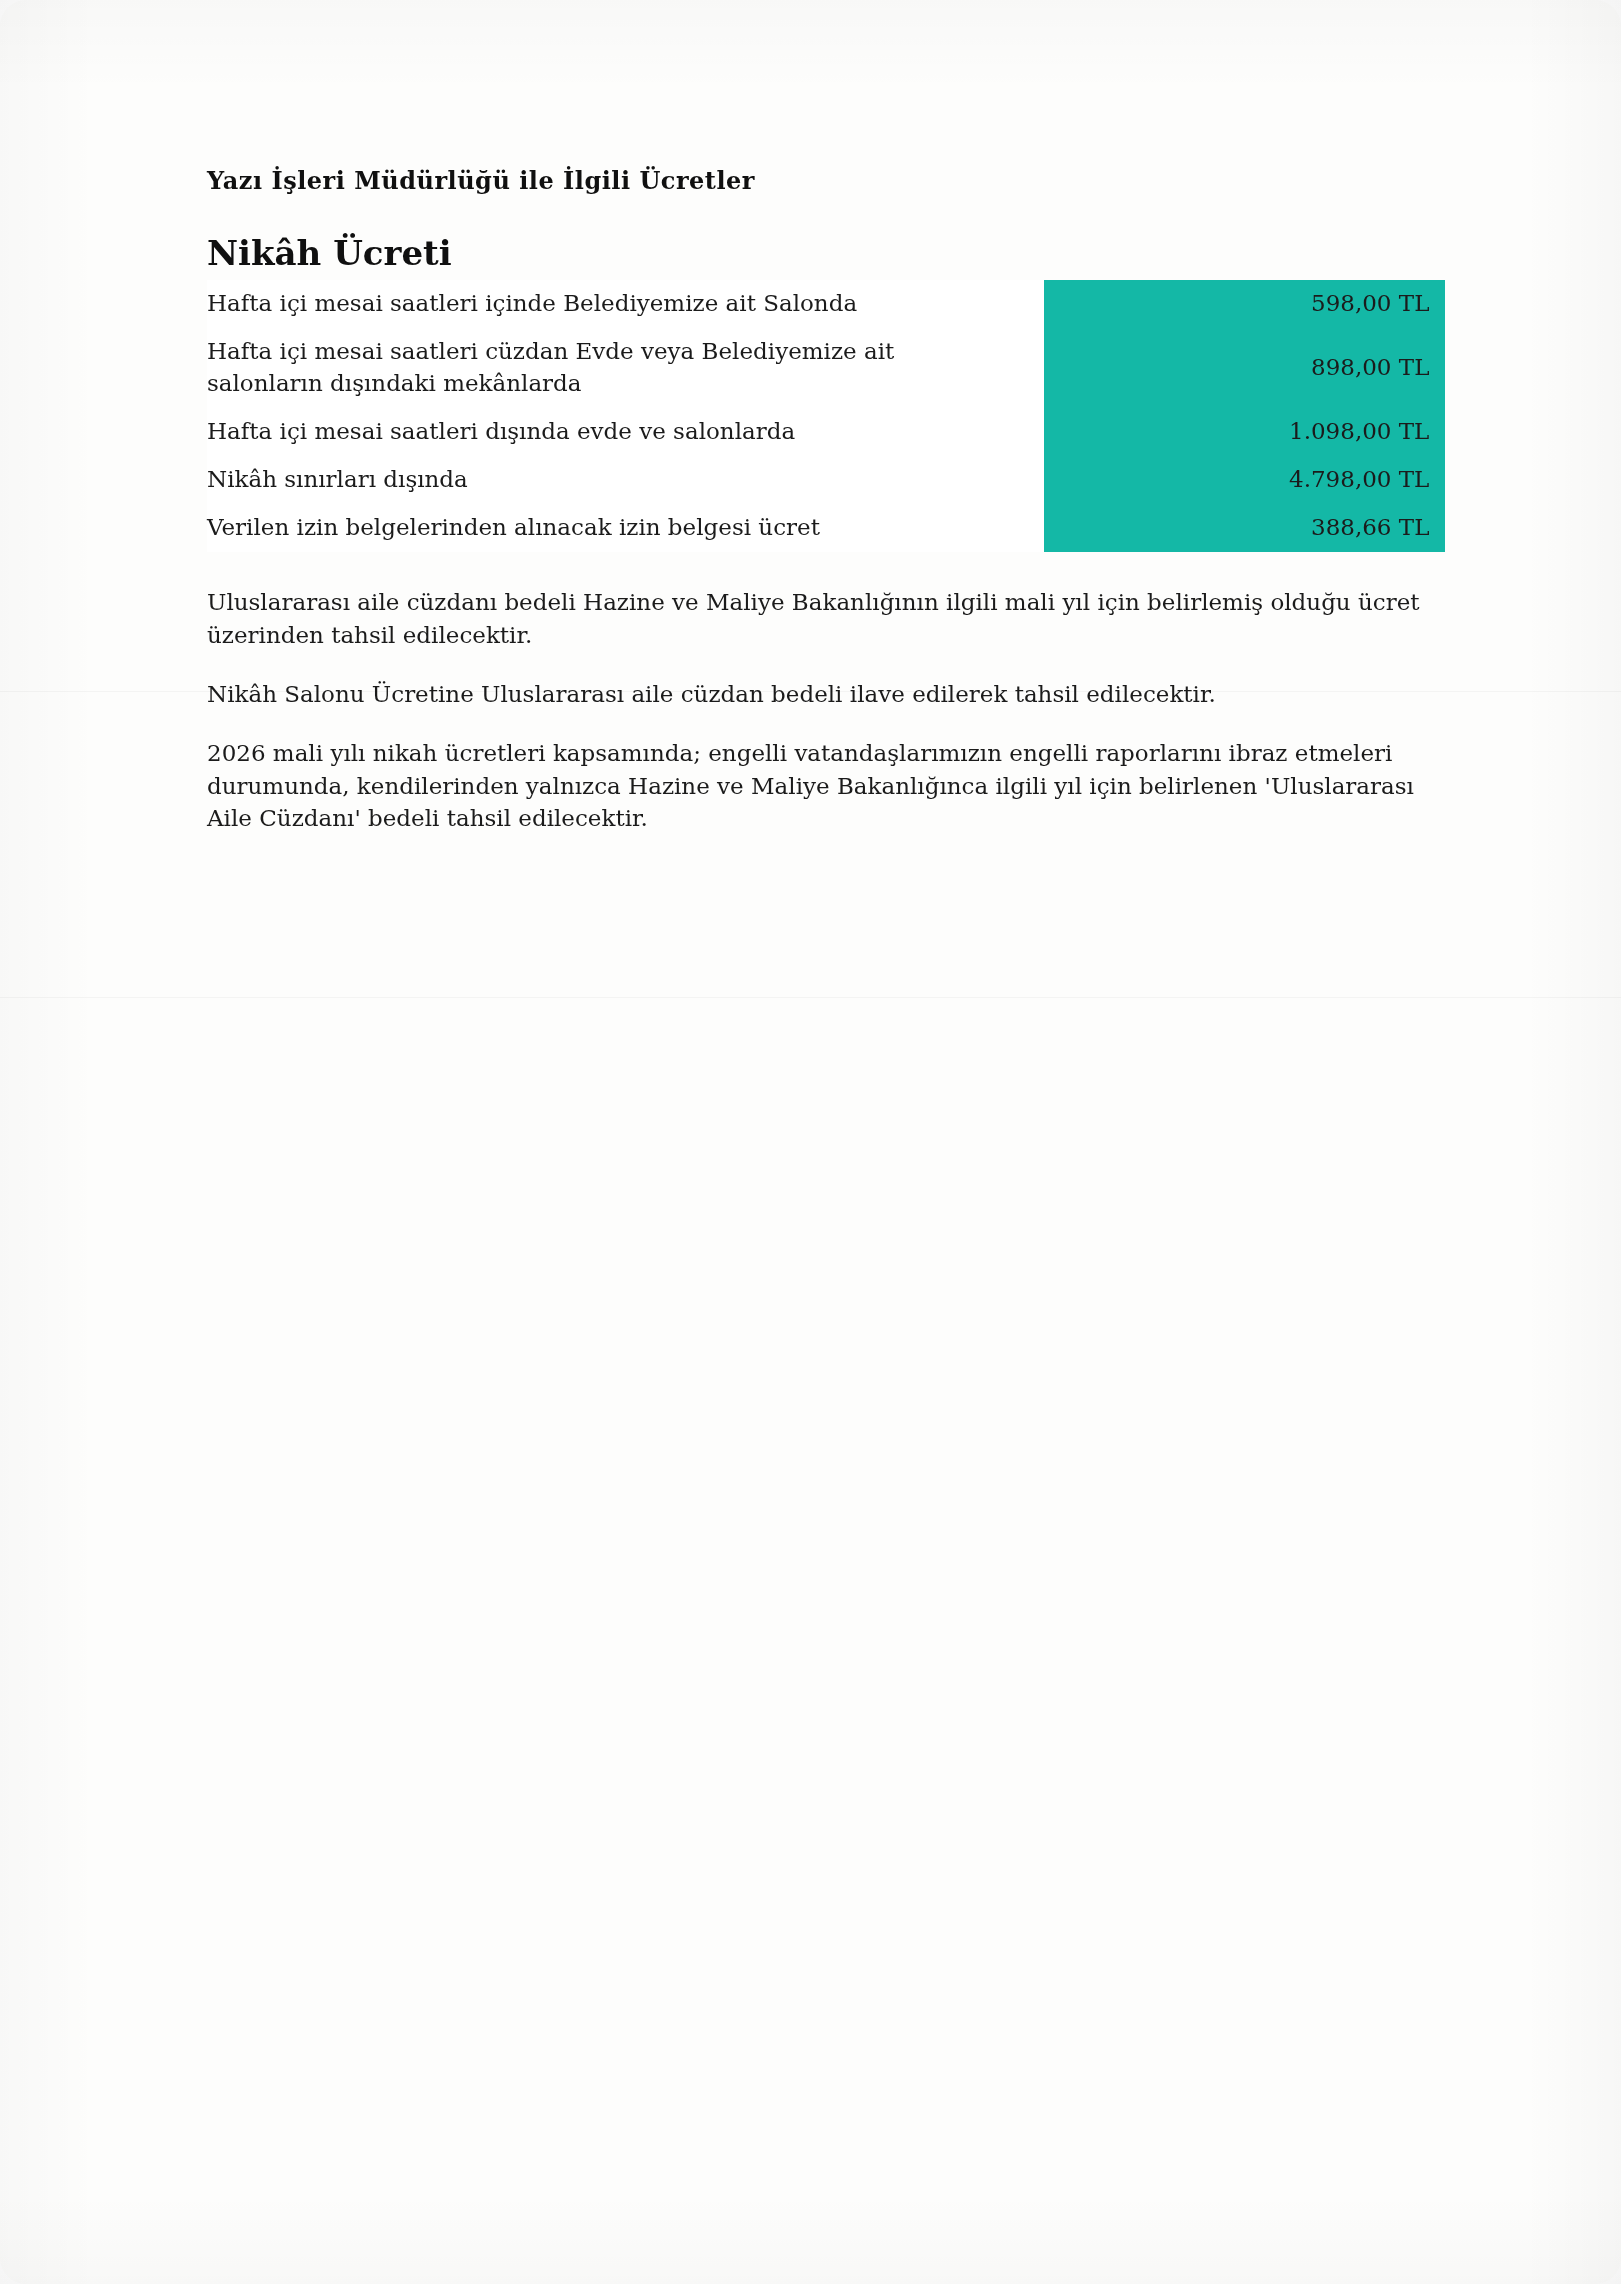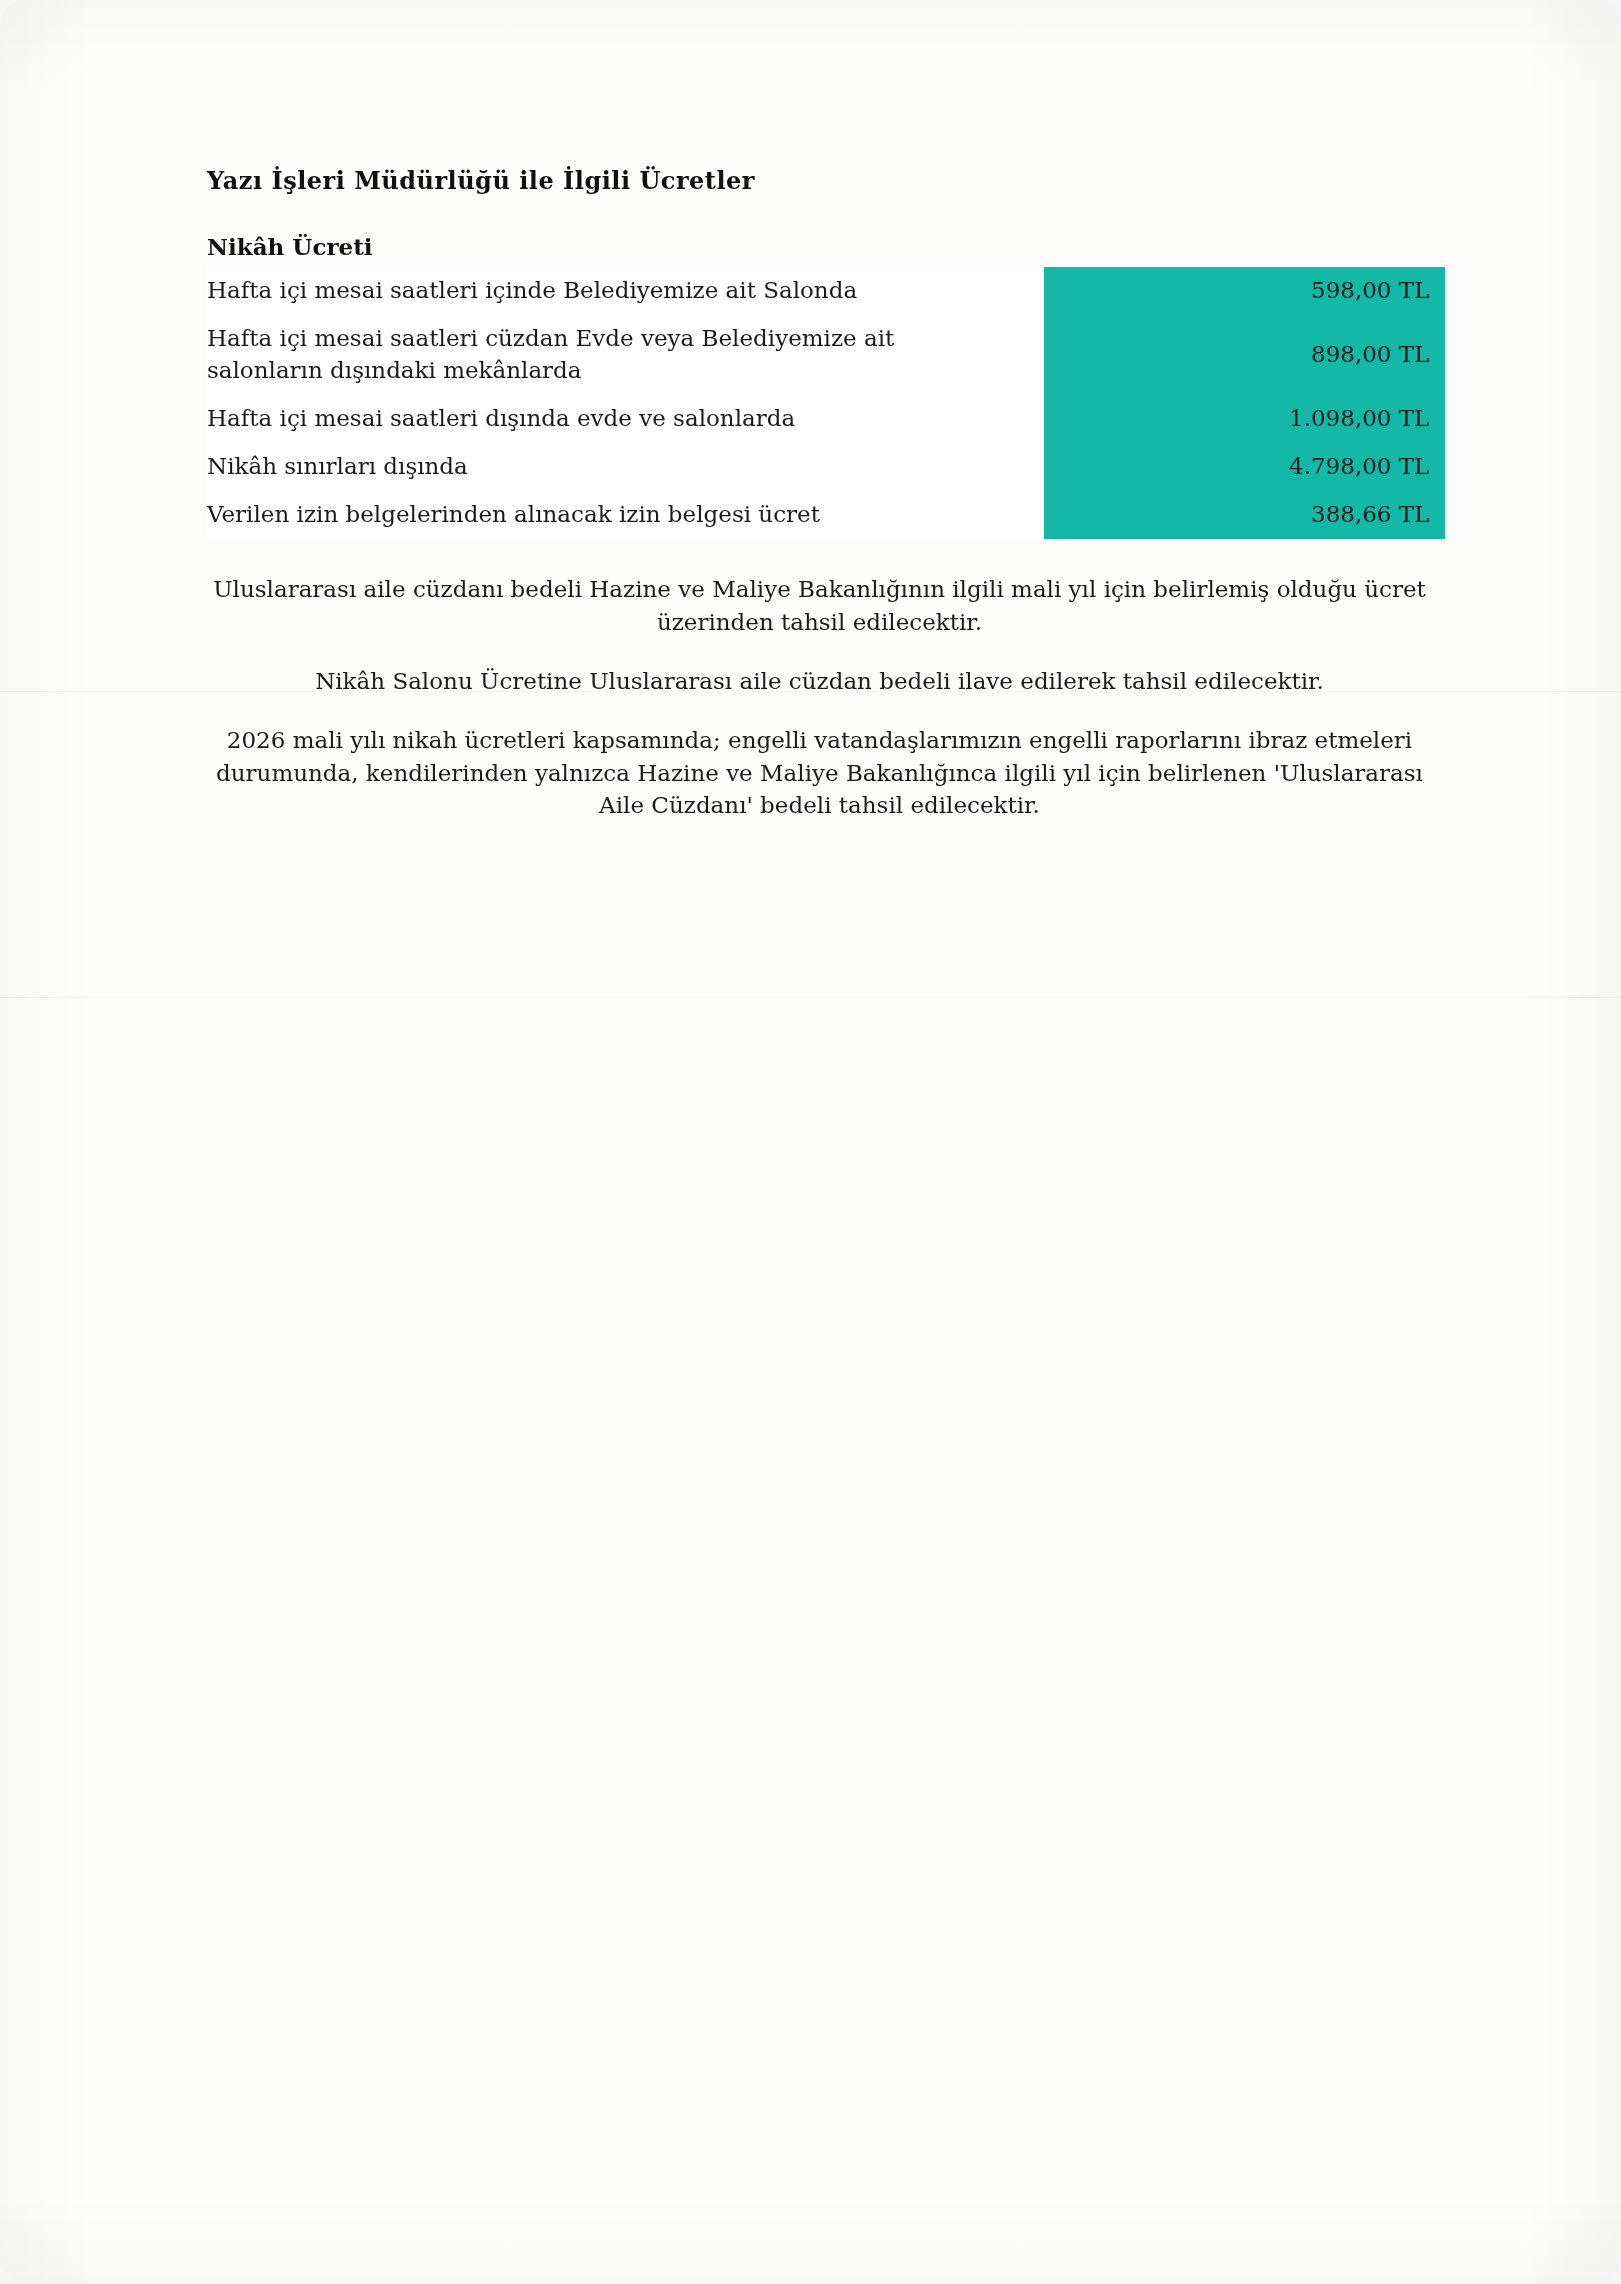--- a/index.html
+++ b/index.html
@@ -44,21 +44,21 @@
     font-weight: bold;
     font-size: 24px;
     letter-spacing: 0.5px;
     color: #101010;
     margin: 0 0 38px 0;
   }
 
   .section-title {
     font-family: "DejaVu Serif", serif;
     font-weight: bold;
-    font-size: 23px;
+    font-size: 34px;
     color: #101010;
     margin: 0 0 6.5px 0;
   }
 
   .fee-table {
     width: 1238px;
     border-collapse: collapse;
     margin: 0 0 0 0;
   }
   .fee-table tr {
@@ -87,21 +87,20 @@
     white-space: nowrap;
     background: #14b8a6;
   }
 
   .para {
     font-size: 23px;
     line-height: 1.43;
     margin: 26px 0 0 0;
     color: #1b1b1b;
     max-width: 1225px;
-    text-align: center;
   }
   .para.first-after-table {
     margin-top: 34px;
   }
 
   
   .band {
     position: absolute;
     left: 0;
     width: 1621px;

